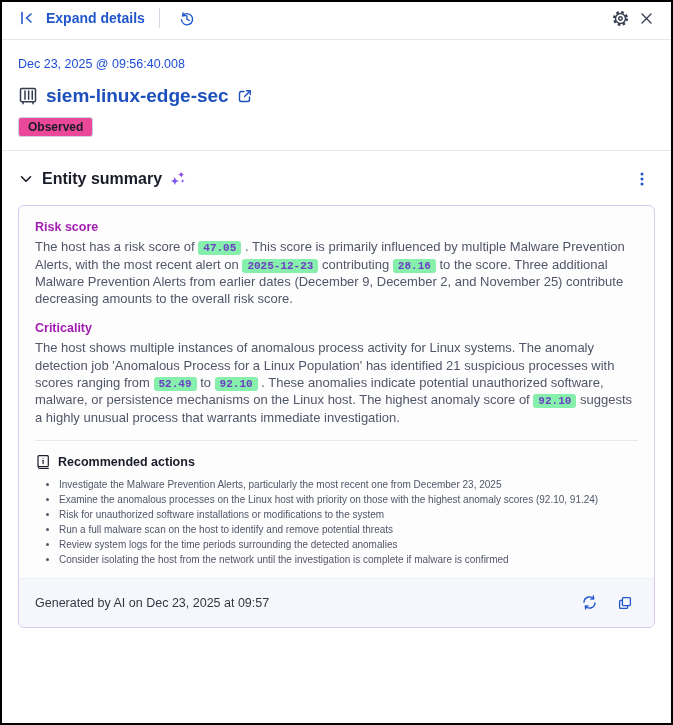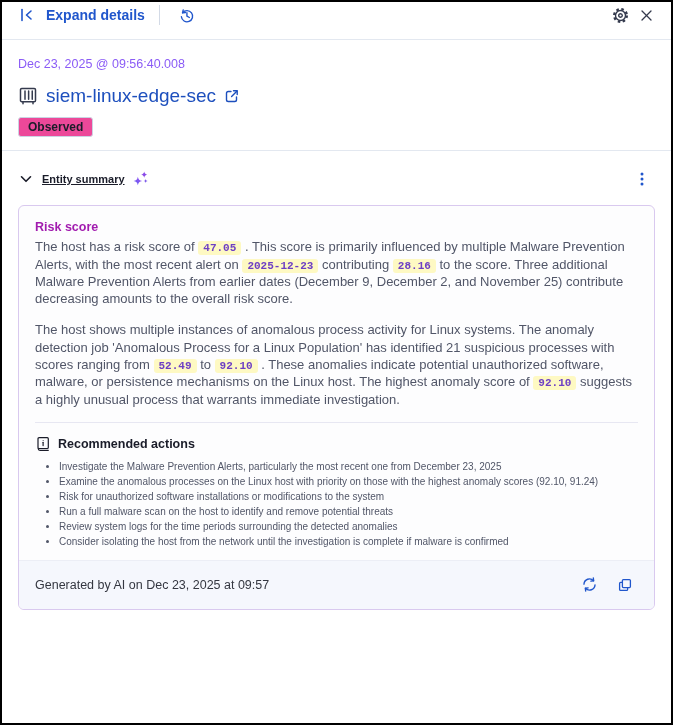--- a/index.html
+++ b/index.html
@@ -8,60 +8,60 @@
     position:relative;
     width:673px; height:725px;
     background:#fff;
     border:2px solid #000;
     font-family:"Liberation Sans", sans-serif;
     color:#1a1c29;
     overflow:hidden;
   }
   
   .toolbar {
-    height:38px; display:flex; align-items:flex-start;
-    padding:0 12px; border-bottom:1px solid #e3e8f0;
+    height:38px; display:flex; align-items:flex-end;
+    padding:8px 12px; border-bottom:1px solid #e3e8f0;
   }
   .toolbar .left { display:flex; align-items:center; gap:6px; flex:1; }
   .icon-btn {
     width:26px; height:26px; display:flex; align-items:center; justify-content:center;
     border:none; background:transparent; cursor:pointer; border-radius:4px;
   }
   .expand-link {
     font-size:14px; font-weight:600; color:#2056cc; text-decoration:none; cursor:pointer;
   }
   .vdivider { width:1px; height:20px; background:#d3dae6; margin:0 8px; }
   
   .content { padding:14px 16px 0 16px; }
-  .timestamp { font-size:12.5px; color:#8b5cf6; margin-top:3px; }
+  .timestamp { font-size:12.5px; color:#1d4ed8; margin-top:3px; }
   .host-row { display:flex; align-items:center; gap:8px; margin-top:14px; }
-  .host-name { font-size:19px; font-weight:400; color:#1d4fbd; text-decoration:none; cursor:pointer; }
+  .host-name { font-size:19px; font-weight:700; color:#1d4fbd; text-decoration:none; cursor:pointer; }
   .badge {
     display:inline-block; margin-top:10px;
     border:1px solid #cbd3e2; border-radius:3px;
     padding:2px 9px; font-size:12px; font-weight:600; color:#1a1c29; background:#ec4899;
   }
   .full-divider { height:1px; background:#e3e8f0; margin:13px -16px 0 -16px; }
   
   .summary-header { display:flex; align-items:center; margin-top:15px; cursor:pointer; }
-  .summary-header .title { font-size:11px; font-weight:700; color:#1a1c29; margin:0 6px 0 8px;text-decoration:underline; }
+  .summary-header .title { font-size:16px; font-weight:700; color:#1a1c29; margin:0 6px 0 8px; }
   .summary-header .spacer { flex:1; }
   
   .panel {
     margin-top:13px;
     border:1px solid #d9c9ef; border-radius:6px;
     background:#fdfdfe;
     padding:14px 16px 0 16px;
   }
   .sec-heading { font-size:12.5px; font-weight:700; color:#a21caf; margin-bottom:4px; }
   .sec-text { font-size:13px; line-height:1.32; color:#515668; margin-bottom:14px; }
   .inline-code {
     font-family:"Liberation Mono", monospace;
     font-size:11px; font-weight:700; color:#6d3fc4;
-    background:#fef9c3; border-radius:3px; padding:1px 5px;
+    background:#86efac; border-radius:3px; padding:1px 5px;
     white-space:nowrap;
   }
   .panel-divider { height:1px; background:#e7e7f2; margin:2px 0 13px 0; }
   .rec-header { display:flex; align-items:center; gap:7px; margin-bottom:8px;text-align:center; }
   .rec-header .rec-title { font-size:12.5px; font-weight:700; color:#1a1c29; }
   ul.rec-list { margin:0 0 12px 0; padding-left:24px; }
   ul.rec-list li { font-size:10px; line-height:1.3; color:#515668; margin-bottom:2px; }
   ul.rec-list li::marker { color:#515668; }
   .panel-footer {
     margin:0 -16px; padding:11px 16px;
@@ -196,20 +196,21 @@
         </span>
       </button>
     </div>
 
     
     <div class="panel">
 
       <div class="sec-heading">Risk score</div>
       <div class="sec-text">The host has a risk score of <code class="inline-code">47.05</code> . This score is primarily influenced by multiple Malware Prevention Alerts, with the most recent alert on <code class="inline-code">2025-12-23</code> contributing <code class="inline-code">28.16</code> to the score. Three additional Malware Prevention Alerts from earlier dates (December 9, December 2, and November 25) contribute decreasing amounts to the overall risk score.</div>
 
+      <div class="sec-heading">Criticality</div>
 
       <div class="sec-text">The host shows multiple instances of anomalous process activity for Linux systems. The anomaly detection job 'Anomalous Process for a Linux Population' has identified 21 suspicious processes with scores ranging from <code class="inline-code">52.49</code> to <code class="inline-code">92.10</code> . These anomalies indicate potential unauthorized software, malware, or persistence mechanisms on the Linux host. The highest anomaly score of <code class="inline-code">92.10</code> suggests a highly unusual process that warrants immediate investigation.</div>
 
       <div class="panel-divider"></div>
 
       <div class="rec-header">
         <span>
           <svg width="16" height="16" viewBox="0 0 16 16">
               <g stroke="#1a1c29" stroke-width="1.2" fill="none" stroke-linecap="round" stroke-linejoin="round">
                 <rect x="3" y="1.7" width="10.3" height="10.8" rx="1"></rect>

